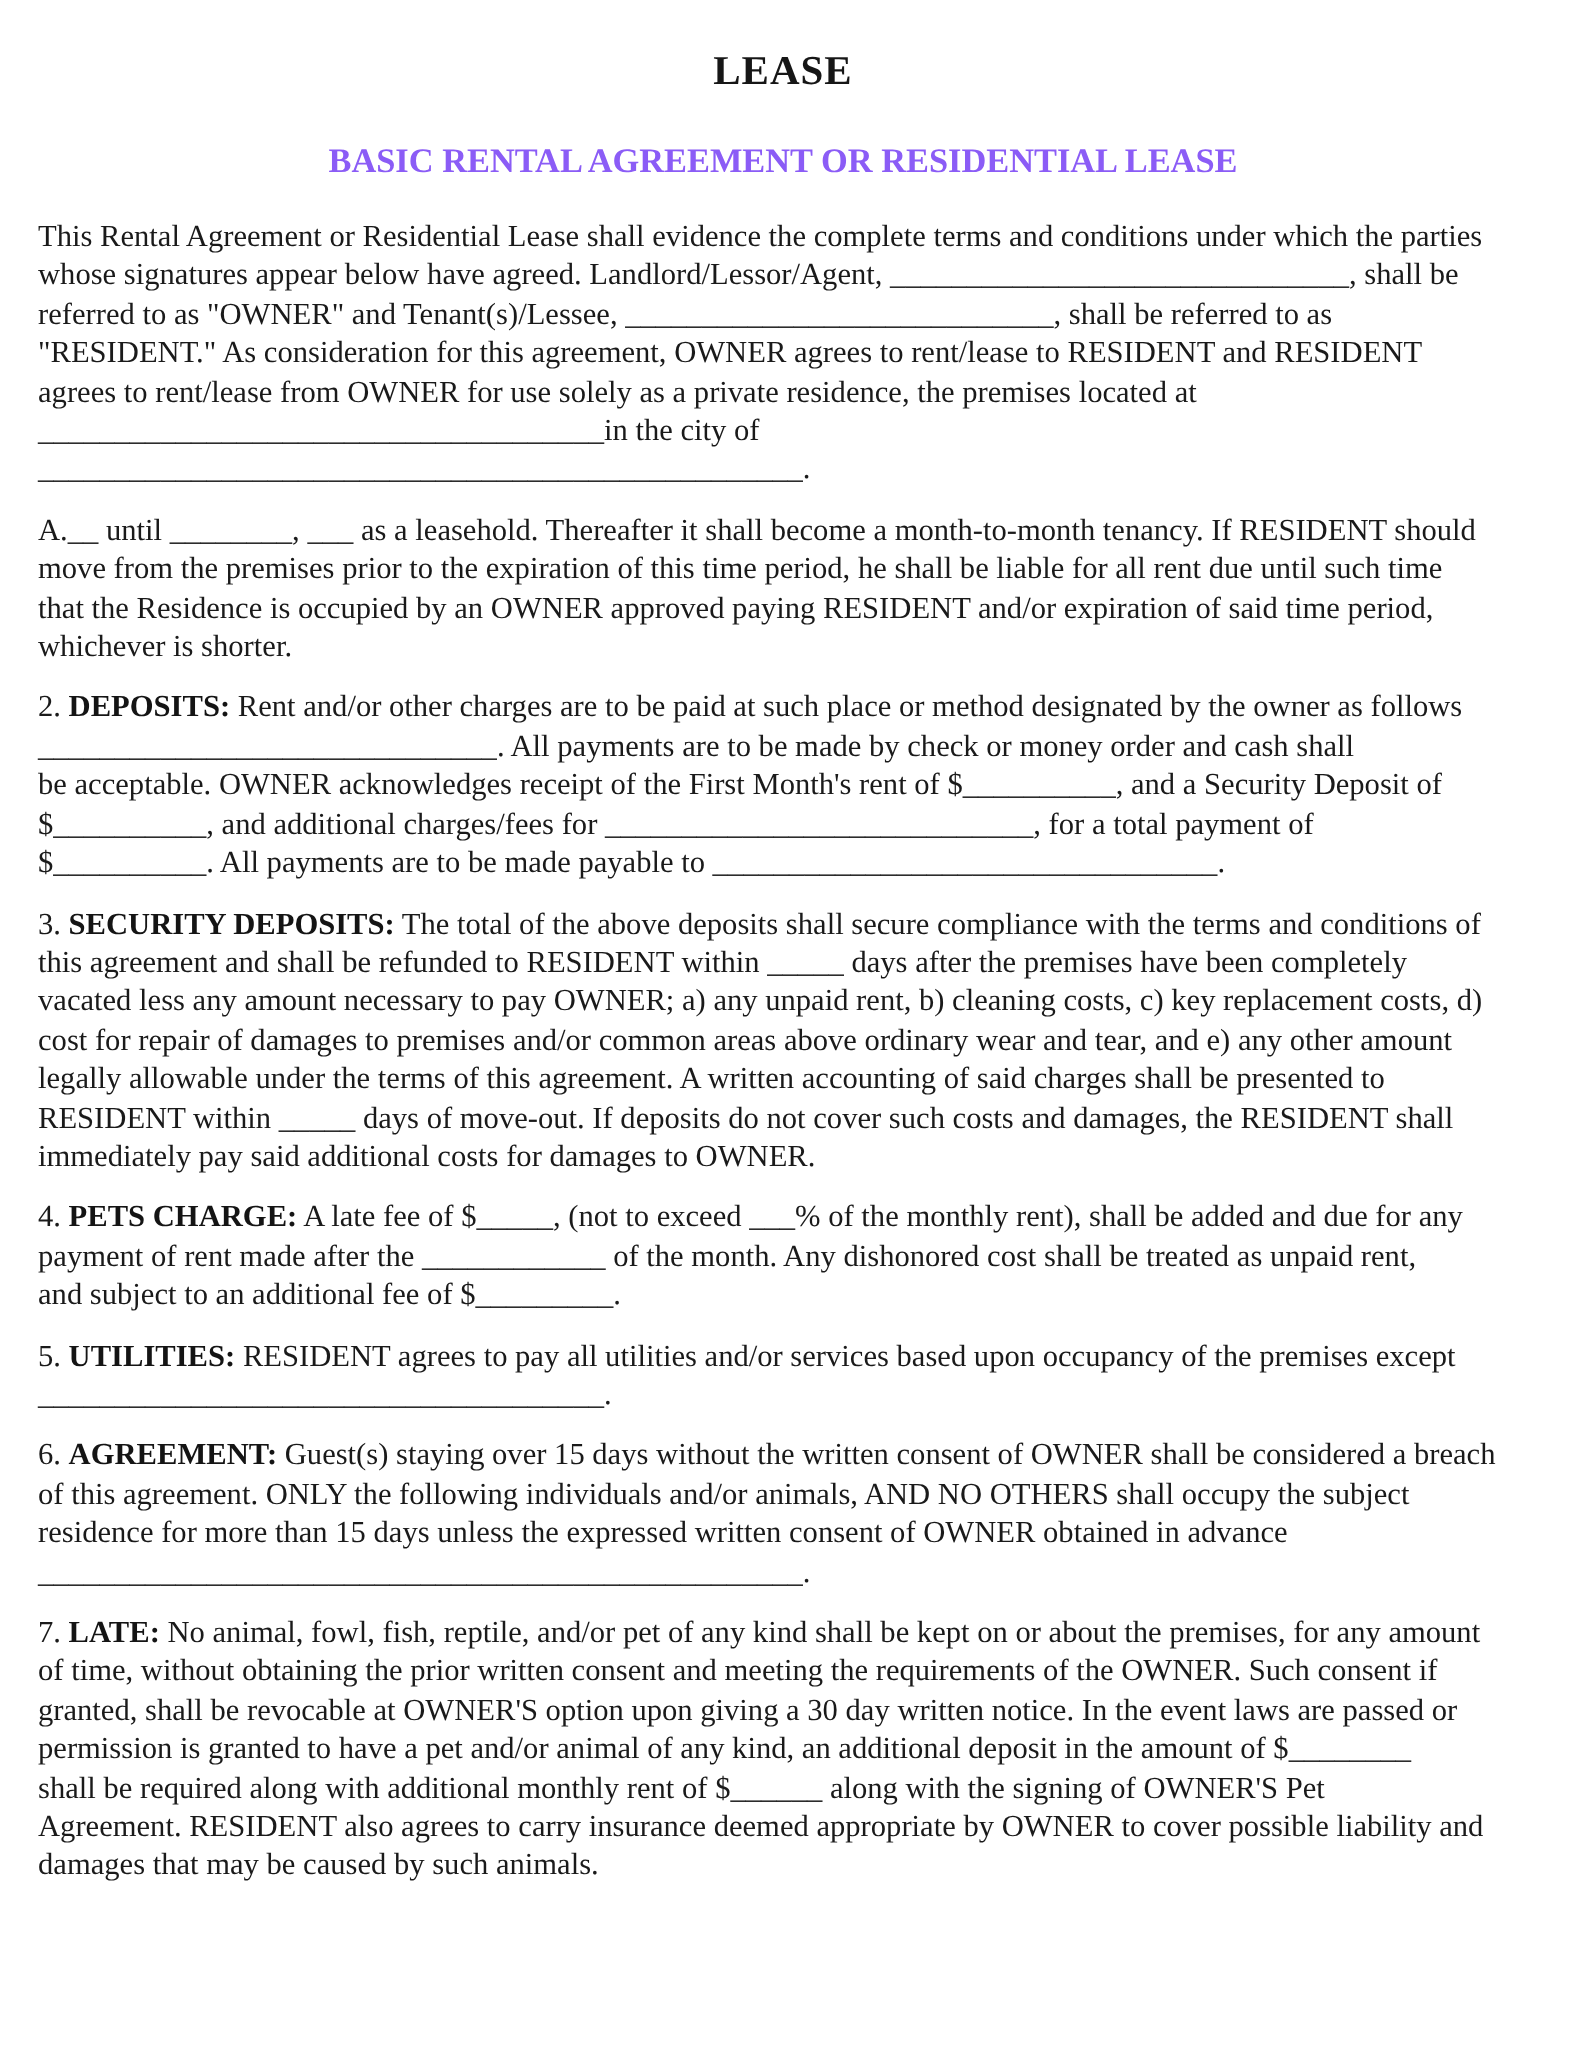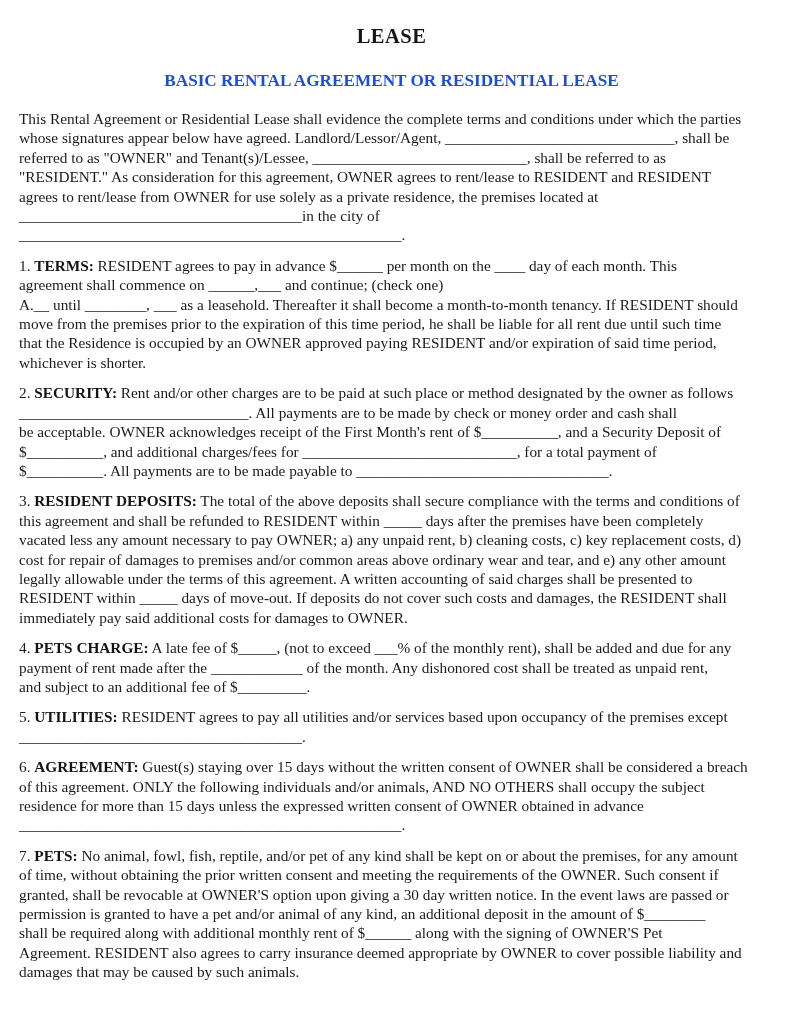--- a/index.html
+++ b/index.html
@@ -31,21 +31,21 @@
     font-weight: bold;
     letter-spacing: 0.5px;
     color: #161616;
   }
   .doc-subtitle {
     margin: 22px 0 17px 0;
     text-align: center;
     font-size: 17.2px;
     line-height: 22px;
     font-weight: bold;
-    color: #1d4ed8;
+    color: #8b5cf6;
   }
   .section {
     margin: 0 0 11px 0;
   }
   .para {
     margin: 0;
     white-space: pre-line;
   }
   .para b {
     font-weight: bold;
@@ -64,38 +64,36 @@
   <div class="section">
       <p class="para">This Rental Agreement or Residential Lease shall evidence the complete terms and conditions under which the parties
 whose signatures appear below have agreed. Landlord/Lessor/Agent, ______________________________, shall be
 referred to as "OWNER" and Tenant(s)/Lessee, ____________________________, shall be referred to as
 "RESIDENT." As consideration for this agreement, OWNER agrees to rent/lease to RESIDENT and RESIDENT
 agrees to rent/lease from OWNER for use solely as a private residence, the premises located at
 _____________________________________in the city of __________________________________________________.</p>
     </div>
 
   <div class="section">
-      <p class="para"><span>1. </span><b>TERMS:</b><span> RESIDENT agrees to pay in advance $______ per month on the ____ day of each month. This
-agreement shall commence on ______,___ and continue; (check one)</span></p>
       <p class="para">A.__ until ________, ___ as a leasehold. Thereafter it shall become a month-to-month tenancy. If RESIDENT should
 move from the premises prior to the expiration of this time period, he shall be liable for all rent due until such time
 that the Residence is occupied by an OWNER approved paying RESIDENT and/or expiration of said time period,
 whichever is shorter.</p>
     </div>
 
   <div class="section">
-      <p class="para"><span>2. </span><b>SECURITY:</b><span> Rent and/or other charges are to be paid at such place or method designated by the owner as follows
+      <p class="para"><span>2. </span><b>DEPOSITS:</b><span> Rent and/or other charges are to be paid at such place or method designated by the owner as follows
 ______________________________. All payments are to be made by check or money order and cash shall
 be acceptable. OWNER acknowledges receipt of the First Month's rent of $__________, and a Security Deposit of
 $__________, and additional charges/fees for ____________________________, for a total payment of
 $__________. All payments are to be made payable to _________________________________.</span></p>
     </div>
 
   <div class="section">
-      <p class="para"><span>3. </span><b>RESIDENT DEPOSITS:</b><span> The total of the above deposits shall secure compliance with the terms and conditions of
+      <p class="para"><span>3. </span><b>SECURITY DEPOSITS:</b><span> The total of the above deposits shall secure compliance with the terms and conditions of
 this agreement and shall be refunded to RESIDENT within _____ days after the premises have been completely
 vacated less any amount necessary to pay OWNER; a) any unpaid rent, b) cleaning costs, c) key replacement costs, d)
 cost for repair of damages to premises and/or common areas above ordinary wear and tear, and e) any other amount
 legally allowable under the terms of this agreement. A written accounting of said charges shall be presented to
 RESIDENT within _____ days of move-out. If deposits do not cover such costs and damages, the RESIDENT shall
 immediately pay said additional costs for damages to OWNER.</span></p>
     </div>
 
   <div class="section">
       <p class="para"><span>4. </span><b>PETS CHARGE:</b><span> A late fee of $_____, (not to exceed ___% of the monthly rent), shall be added and due for any
@@ -109,21 +107,21 @@
     </div>
 
   <div class="section">
       <p class="para"><span>6. </span><b>AGREEMENT:</b><span> Guest(s) staying over 15 days without the written consent of OWNER shall be considered a breach
 of this agreement. ONLY the following individuals and/or animals, AND NO OTHERS shall occupy the subject
 residence for more than 15 days unless the expressed written consent of OWNER obtained in advance
 __________________________________________________.</span></p>
     </div>
 
   <div class="section">
-      <p class="para"><span>7. </span><b>PETS:</b><span> No animal, fowl, fish, reptile, and/or pet of any kind shall be kept on or about the premises, for any amount
+      <p class="para"><span>7. </span><b>LATE:</b><span> No animal, fowl, fish, reptile, and/or pet of any kind shall be kept on or about the premises, for any amount
 of time, without obtaining the prior written consent and meeting the requirements of the OWNER. Such consent if
 granted, shall be revocable at OWNER'S option upon giving a 30 day written notice. In the event laws are passed or
 permission is granted to have a pet and/or animal of any kind, an additional deposit in the amount of $________
 shall be required along with additional monthly rent of $______ along with the signing of OWNER'S Pet
 Agreement. RESIDENT also agrees to carry insurance deemed appropriate by OWNER to cover possible liability and
 damages that may be caused by such animals.</span></p>
     </div>
 
 </div>
 

